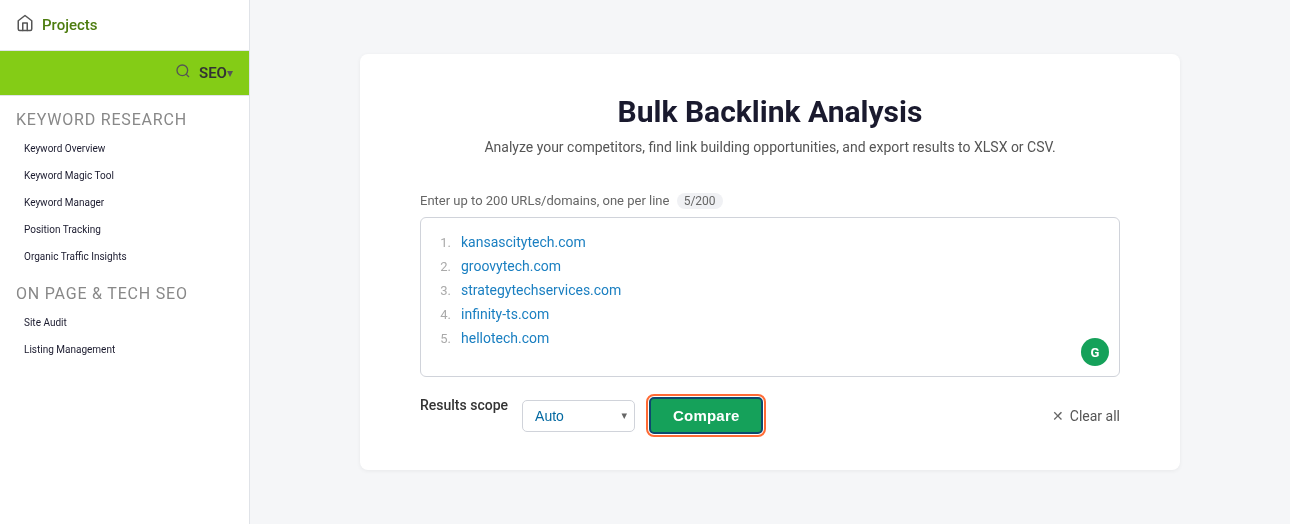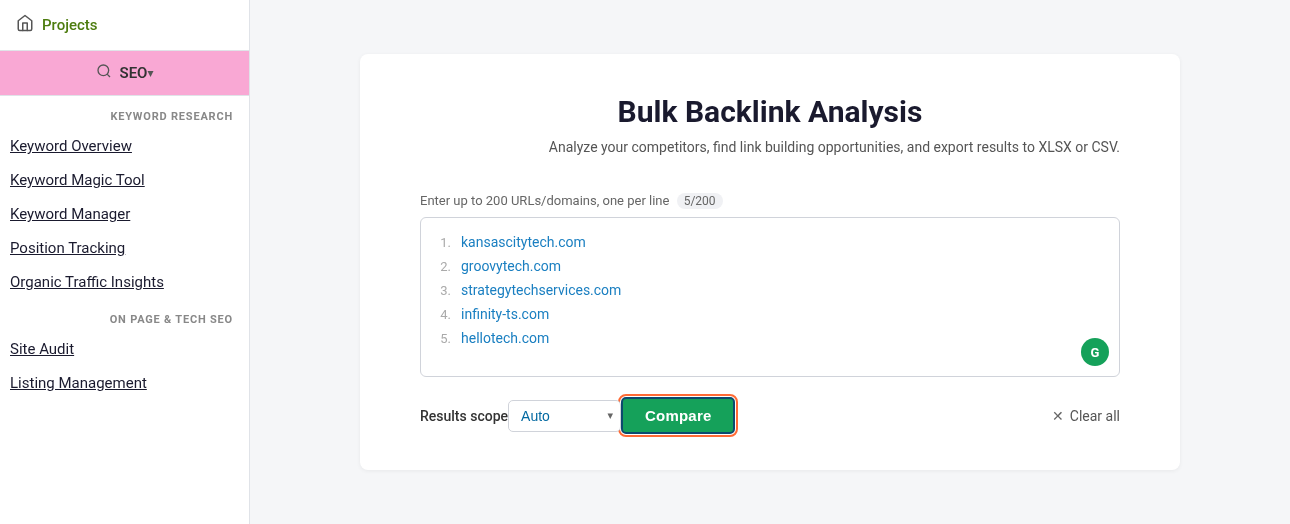--- a/index.html
+++ b/index.html
@@ -24,52 +24,50 @@
       padding: 14px 16px;
       font-size: 15px;
       font-weight: 500;
       color: #4d7c0f;
       border-bottom: 1px solid #e0e3e8;
     }
 
     .sidebar-seo-row {
       display: flex;
       align-items: center;
-      justify-content: center;
+      justify-content: flex-end;
       padding: 12px 16px;
       border-bottom: 1px solid #e0e3e8;
-      background: #f9a8d4;
+      background: #84cc16;
     }
 
     .sidebar-seo-label {
       display: flex;
       align-items: center;
       gap: 8px;
       font-size: 15px;
       font-weight: 600;
       color: #333;
     }
 
     .sidebar-section-title {
-      font-size: 11px;
-      font-weight: 700;
+      font-size: 16px;
+      font-weight: 400;
       color: #888;
       letter-spacing: 0.8px;
       text-transform: uppercase;
       padding: 14px 16px 6px;
-      text-align: right;
     }
 
     .sidebar-item {
-      padding: 8px 10px;
-      font-size: 15px;
+      padding: 8px 24px;
+      font-size: 10px;
       color: #1a1a2e;
       cursor: pointer;
       transition: background 0.15s;
-      text-decoration: underline;
     }
 
     .sidebar-item.active {
       background: #fff0ec;
       color: #ff4a00;
       border-left: 3px solid #ff6b35;
       font-weight: 500;
     }
 
     
@@ -93,21 +91,21 @@
 
     .card-title {
       font-size: 30px;
       font-weight: 700;
       text-align: center;
       color: #1a1a2e;
       margin-bottom: 10px;
     }
 
     .card-subtitle {
-      text-align: right;
+      text-align: center;
       font-size: 14px;
       color: #555;
       margin-bottom: 24px;
     }
 
     .url-count-label {
       font-size: 13px;
       color: #666;
       margin-bottom: 8px;
     }
@@ -168,21 +166,21 @@
       display: flex;
       align-items: center;
       justify-content: center;
       color: #fff;
       font-size: 13px;
       font-weight: 700;
     }
 
     .controls-row {
       display: flex;
-      align-items: center;
+      gap: 14px;
     }
 
     .results-scope-label {
       font-size: 14px;
       color: #333;
       font-weight: 500;
     }
 
     .select-wrapper {
       position: relative;

